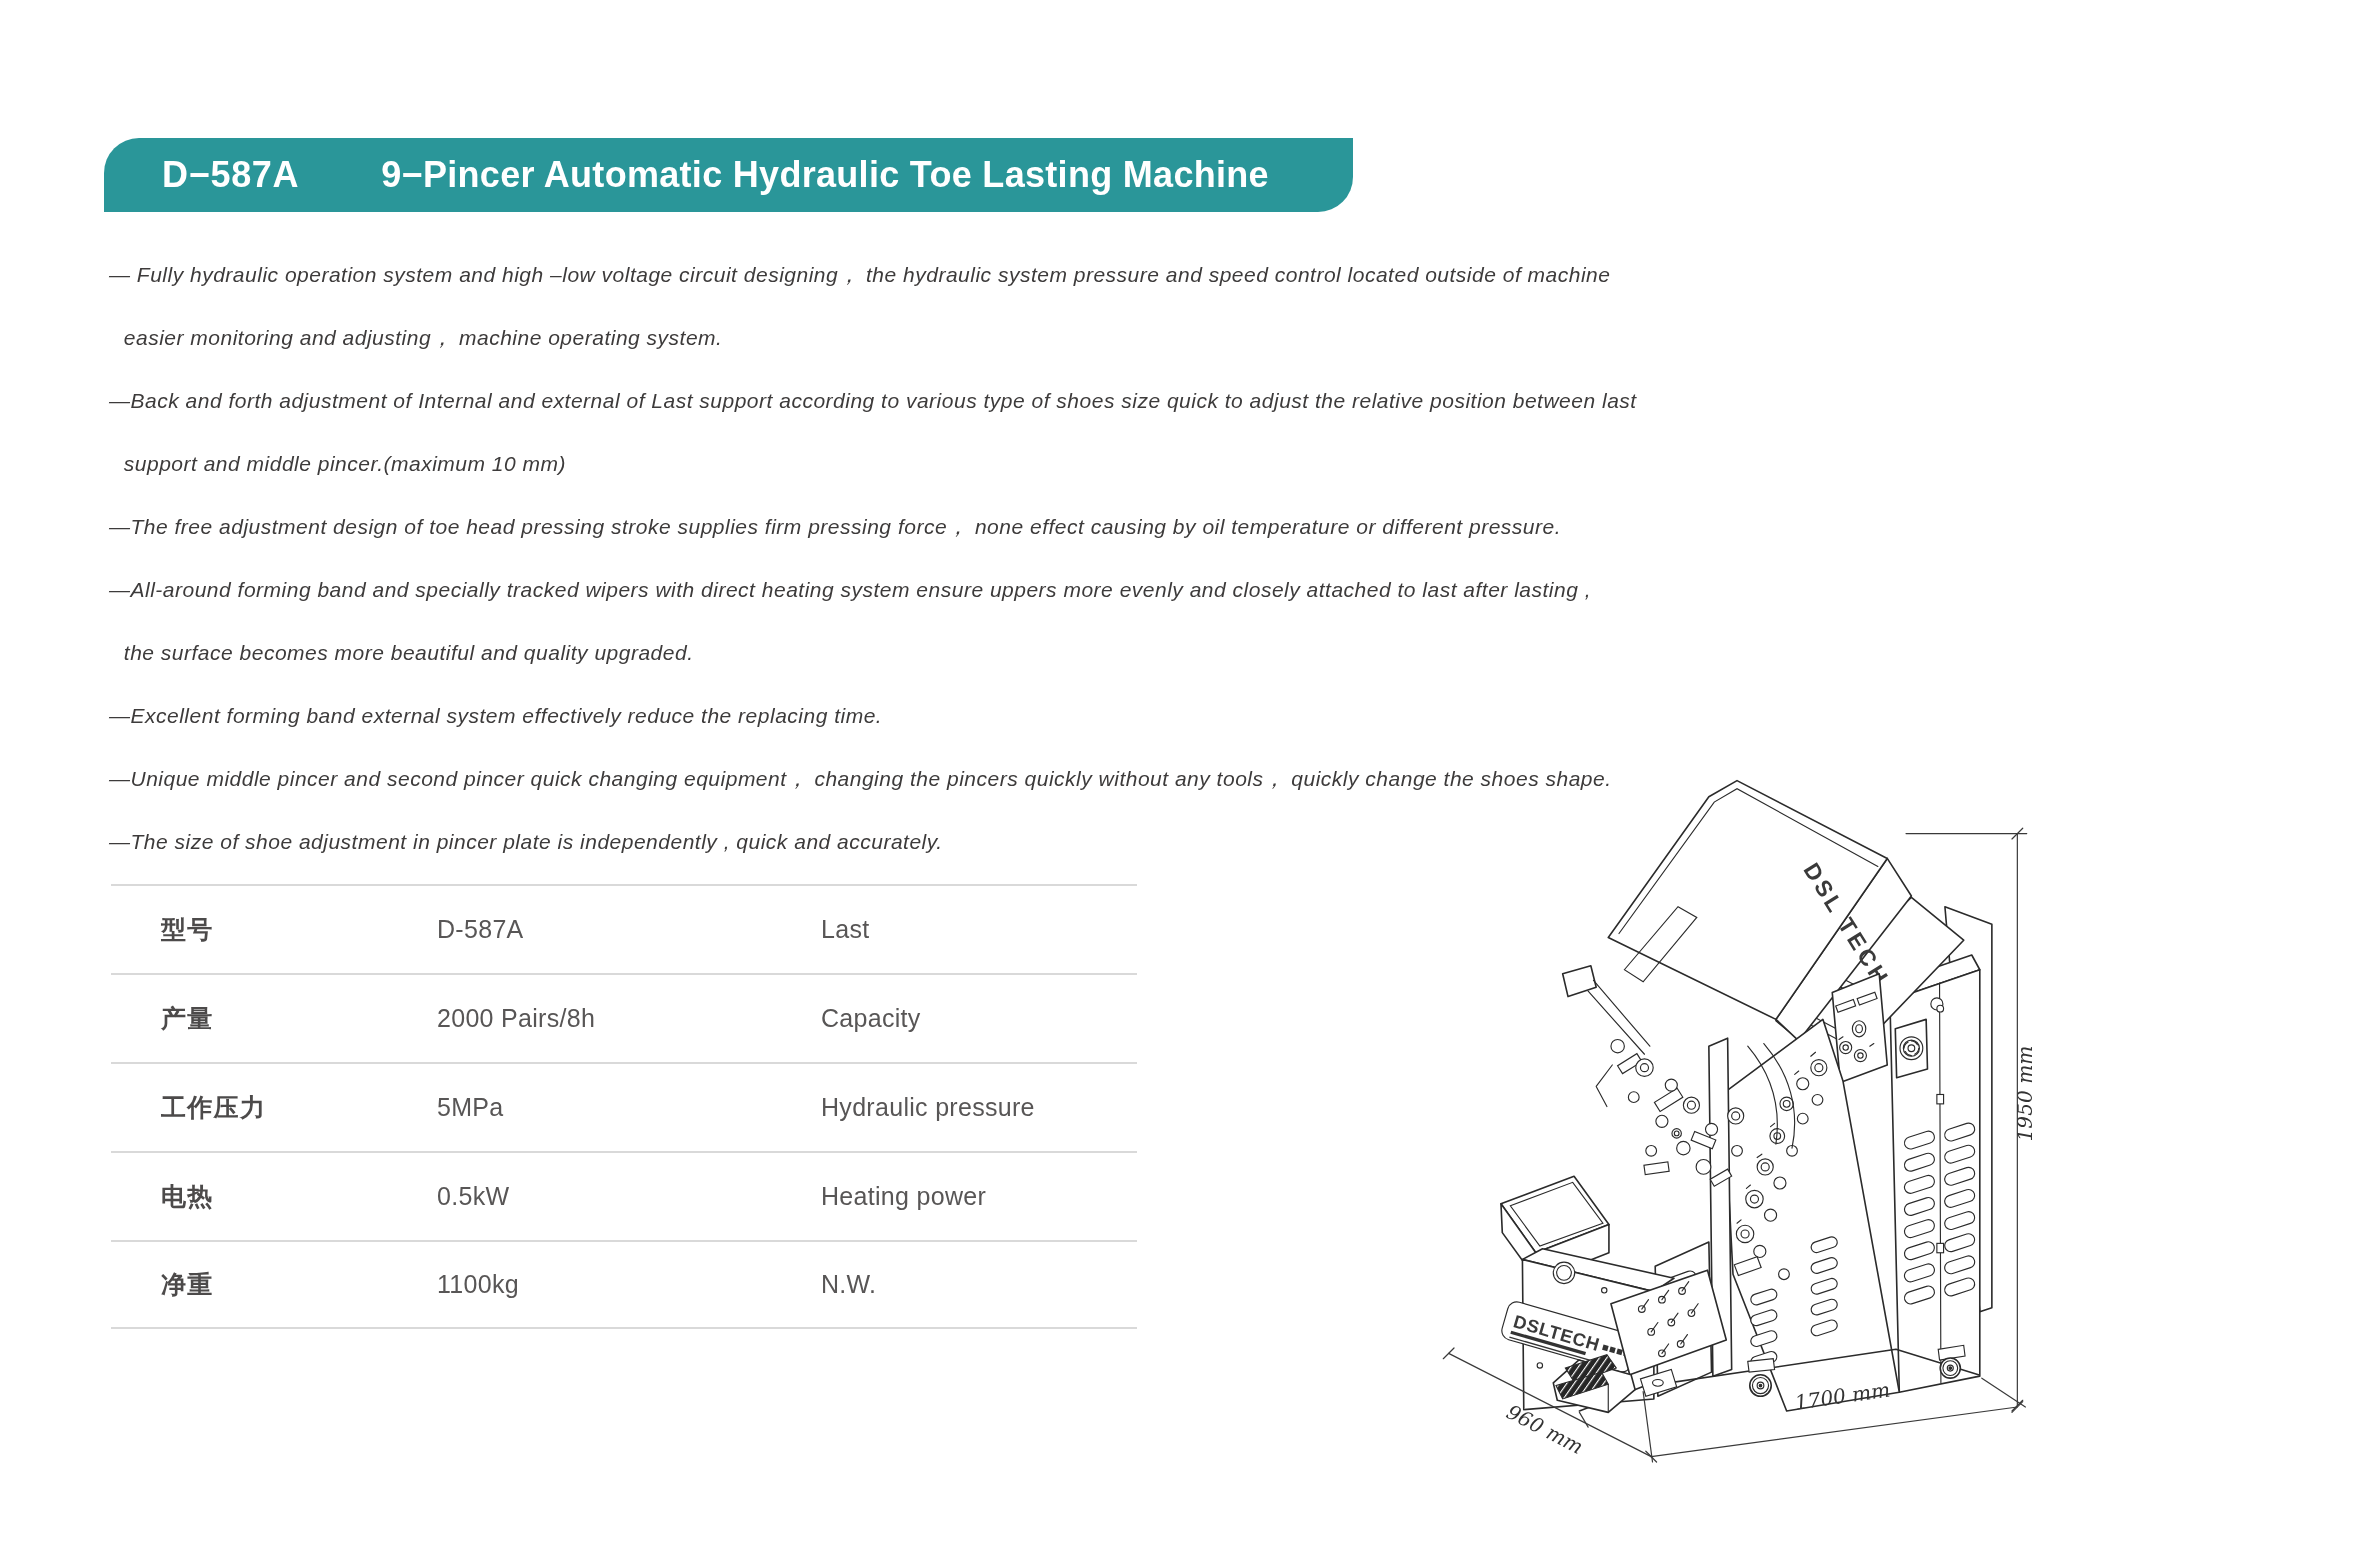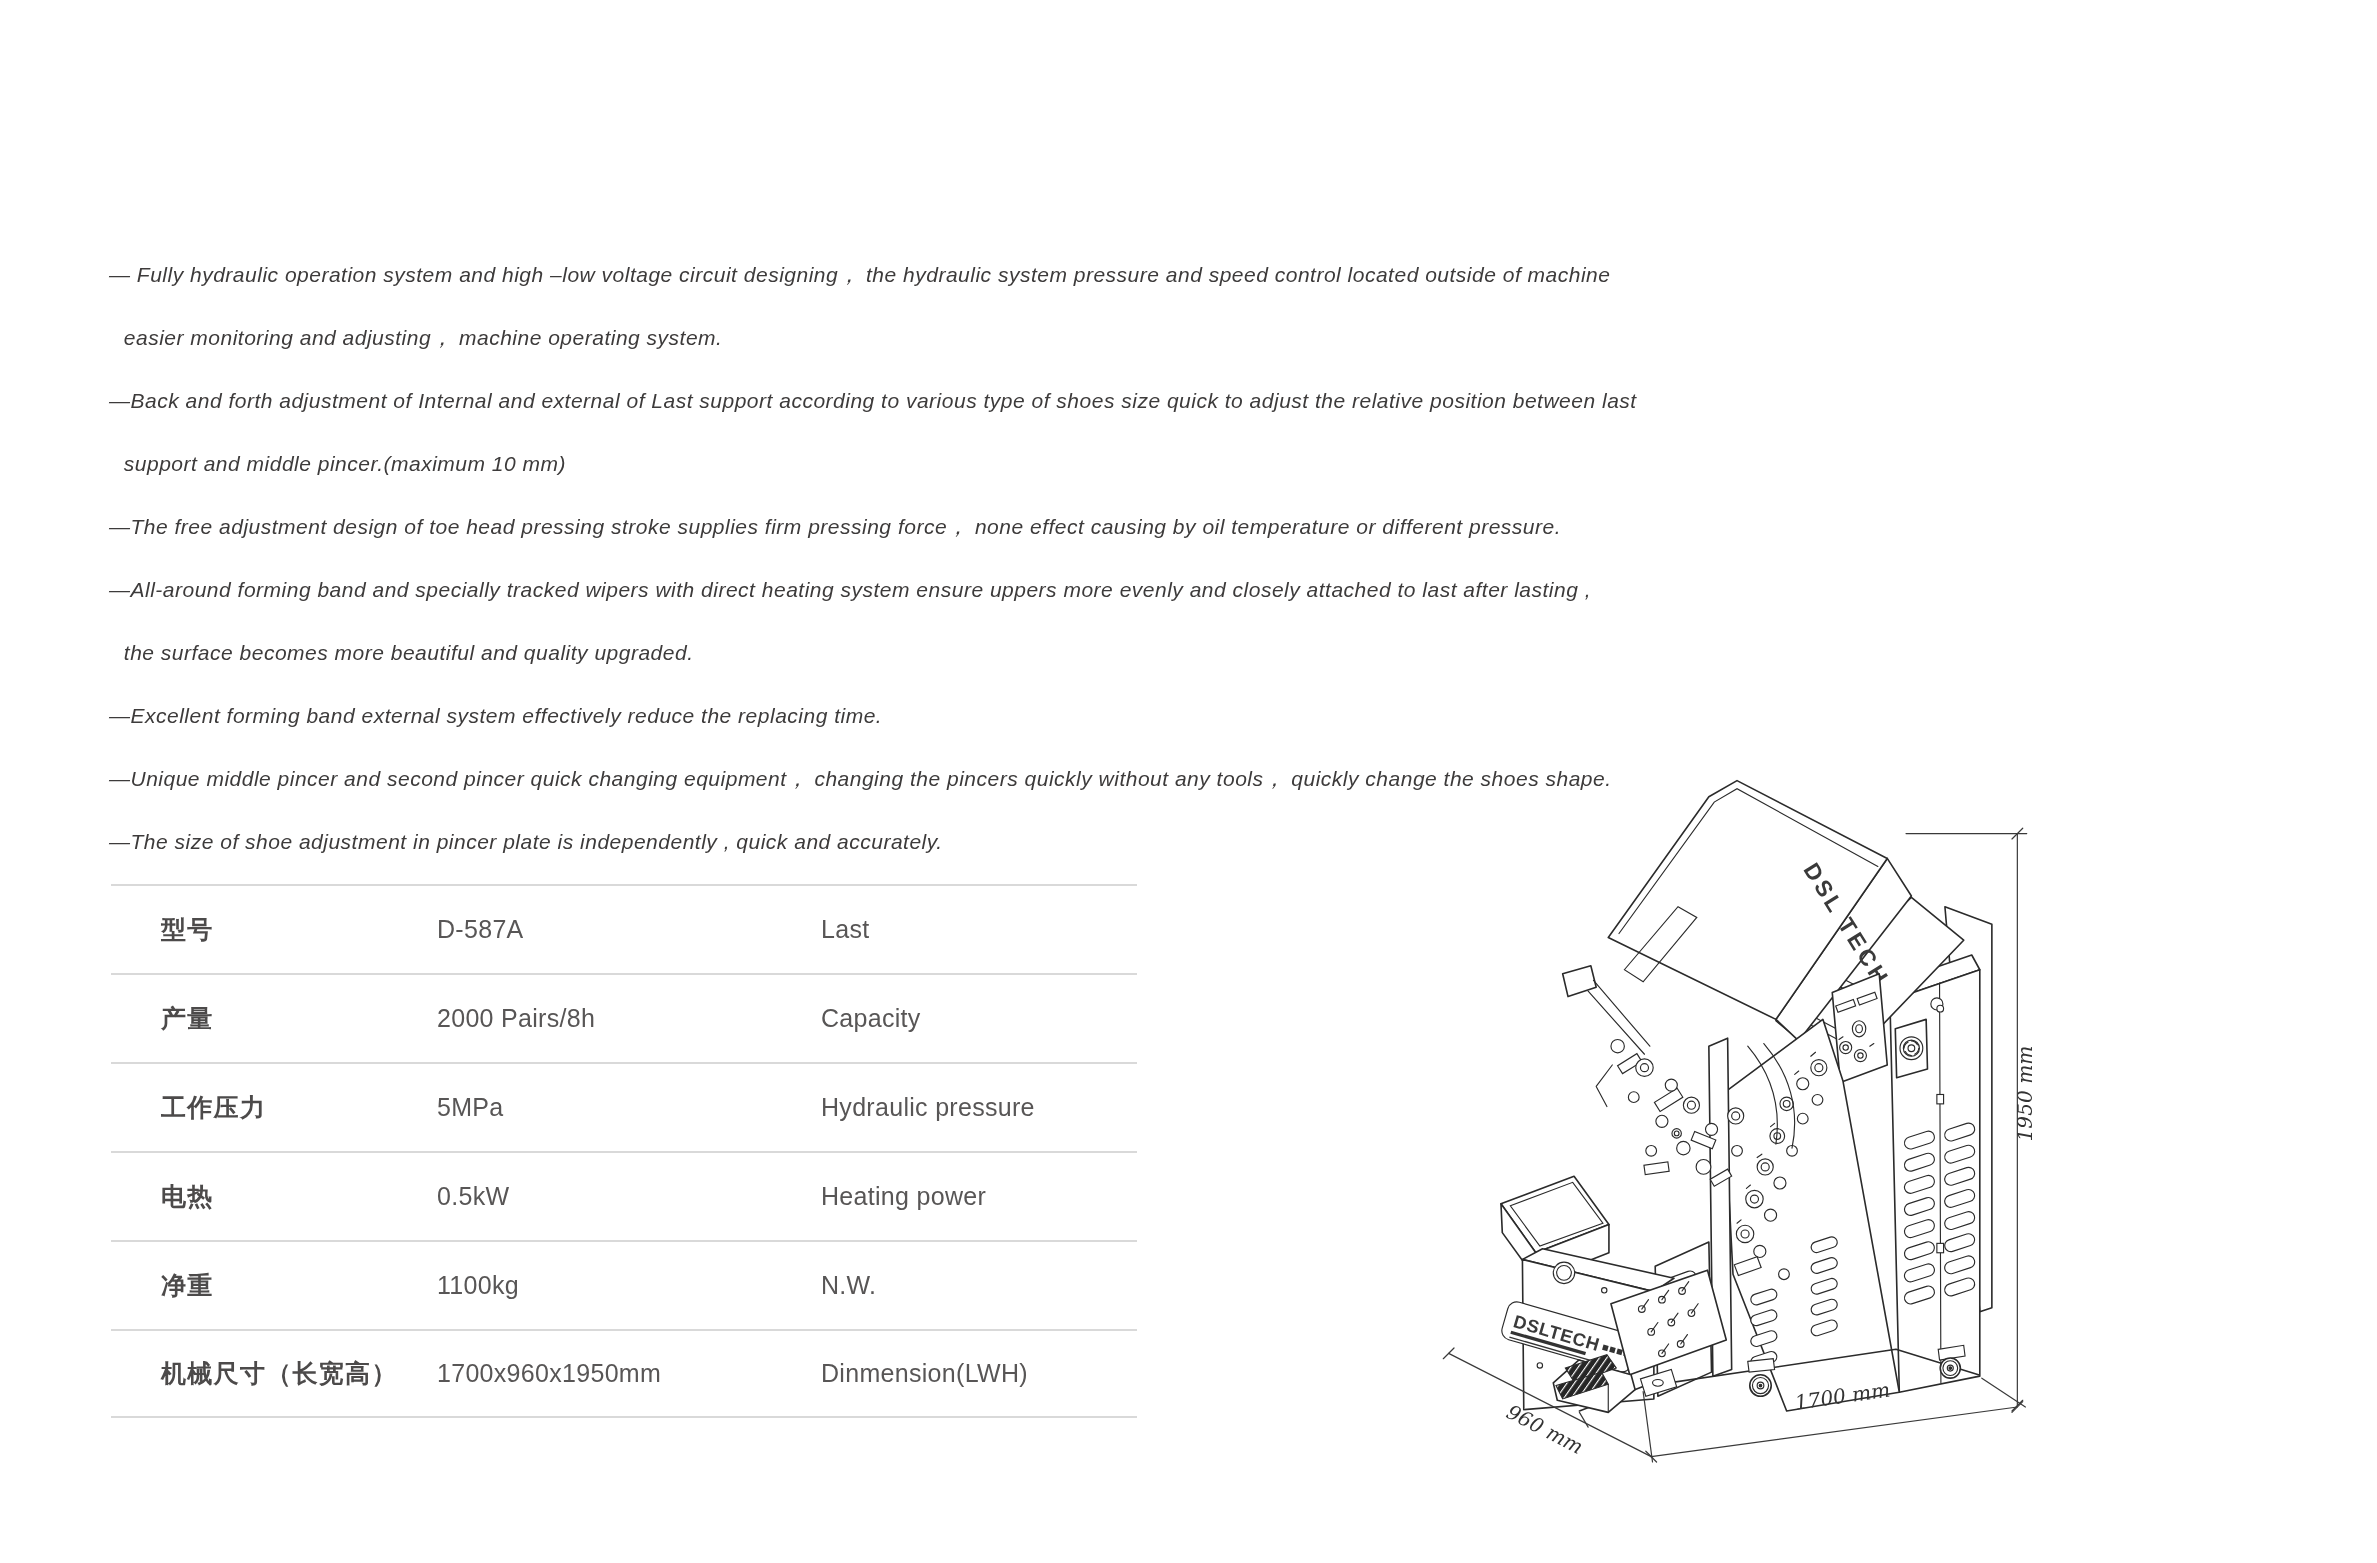--- a/index.html
+++ b/index.html
@@ -52,20 +52,24 @@
   .mdark{stroke:#2b2b2b;stroke-width:1.6;fill:#2e2e2e;}
   .dim{stroke:#3a3a3a;stroke-width:1.8;fill:none;stroke-linecap:round;}
   .dimtxt{font-family:"DejaVu Serif","Liberation Serif",serif;font-style:italic;font-size:30px;fill:#333333;}
   .brandtxt{font-family:"Liberation Sans",sans-serif;font-weight:bold;fill:#3a3a3a;}
 </style>
 </head>
 <body>
 
 <div class="page">
 
+  <div class="banner">
+    <span class="model">D−587A</span>
+    <span class="title">9−Pincer Automatic Hydraulic Toe Lasting Machine</span>
+  </div>
 
   <div class="features">
     <div class="line">— Fully hydraulic operation system and high –low voltage circuit designing， the hydraulic system pressure and speed control located outside of machine</div>
     <div class="line indent">easier monitoring and adjusting， machine operating system.</div>
     <div class="line">—Back and forth adjustment of Internal and external of Last support according to various type of shoes size quick to adjust the relative position between last</div>
     <div class="line indent">support and middle pincer.(maximum 10 mm)</div>
     <div class="line">—The free adjustment design of toe head pressing stroke supplies firm pressing force， none effect causing by oil temperature or different pressure.</div>
     <div class="line">—All-around forming band and specially tracked wipers with direct heating system ensure uppers more evenly and closely attached to last after lasting ,</div>
     <div class="line indent">the surface becomes more beautiful and quality upgraded.</div>
     <div class="line">—Excellent forming band external system effectively reduce the replacing time.</div>
@@ -91,25 +95,20 @@
     </div>
     <div class="spec-row">
       <div class="c1">电热</div>
       <div class="c2">0.5kW</div>
       <div class="c3">Heating power</div>
     </div>
     <div class="spec-row">
       <div class="c1">净重</div>
       <div class="c2">1100kg</div>
       <div class="c3">N.W.</div>
-    </div>
-    <div class="spec-row">
-      <div class="c1">机械尺寸（长宽高）</div>
-      <div class="c2">1700x960x1950mm</div>
-      <div class="c3">Dinmension(LWH)</div>
     </div>
   </div>
 
   <div class="drawing">
     <svg viewBox="2080 1120 1260 1200" xmlns="http://www.w3.org/2000/svg">
       <defs>
         <pattern id="hatch" patternUnits="userSpaceOnUse" width="9" height="9" patternTransform="rotate(35)">
           <rect width="9" height="9" fill="#262626"></rect>
           <line x1="0" y1="0" x2="0" y2="9" stroke="#ffffff" stroke-width="3.4"></line>
         </pattern>

